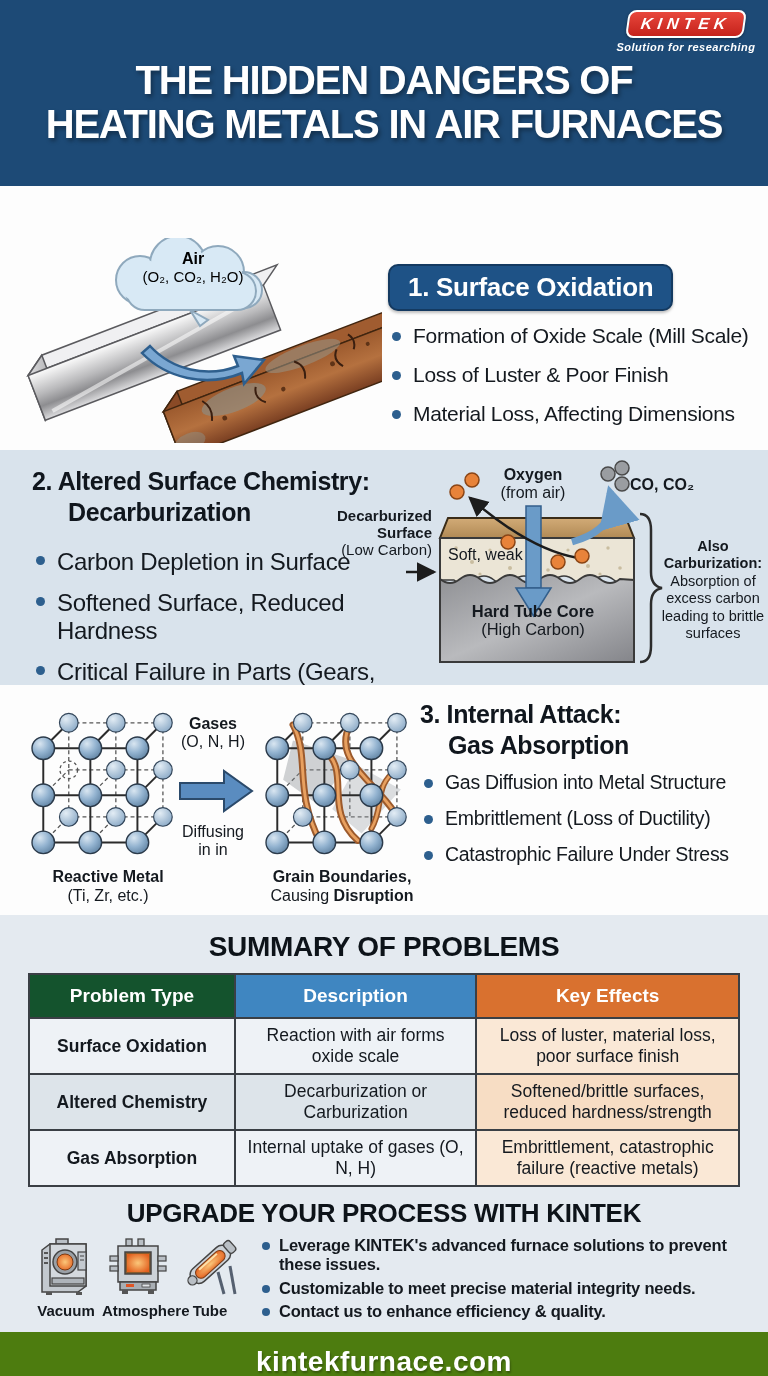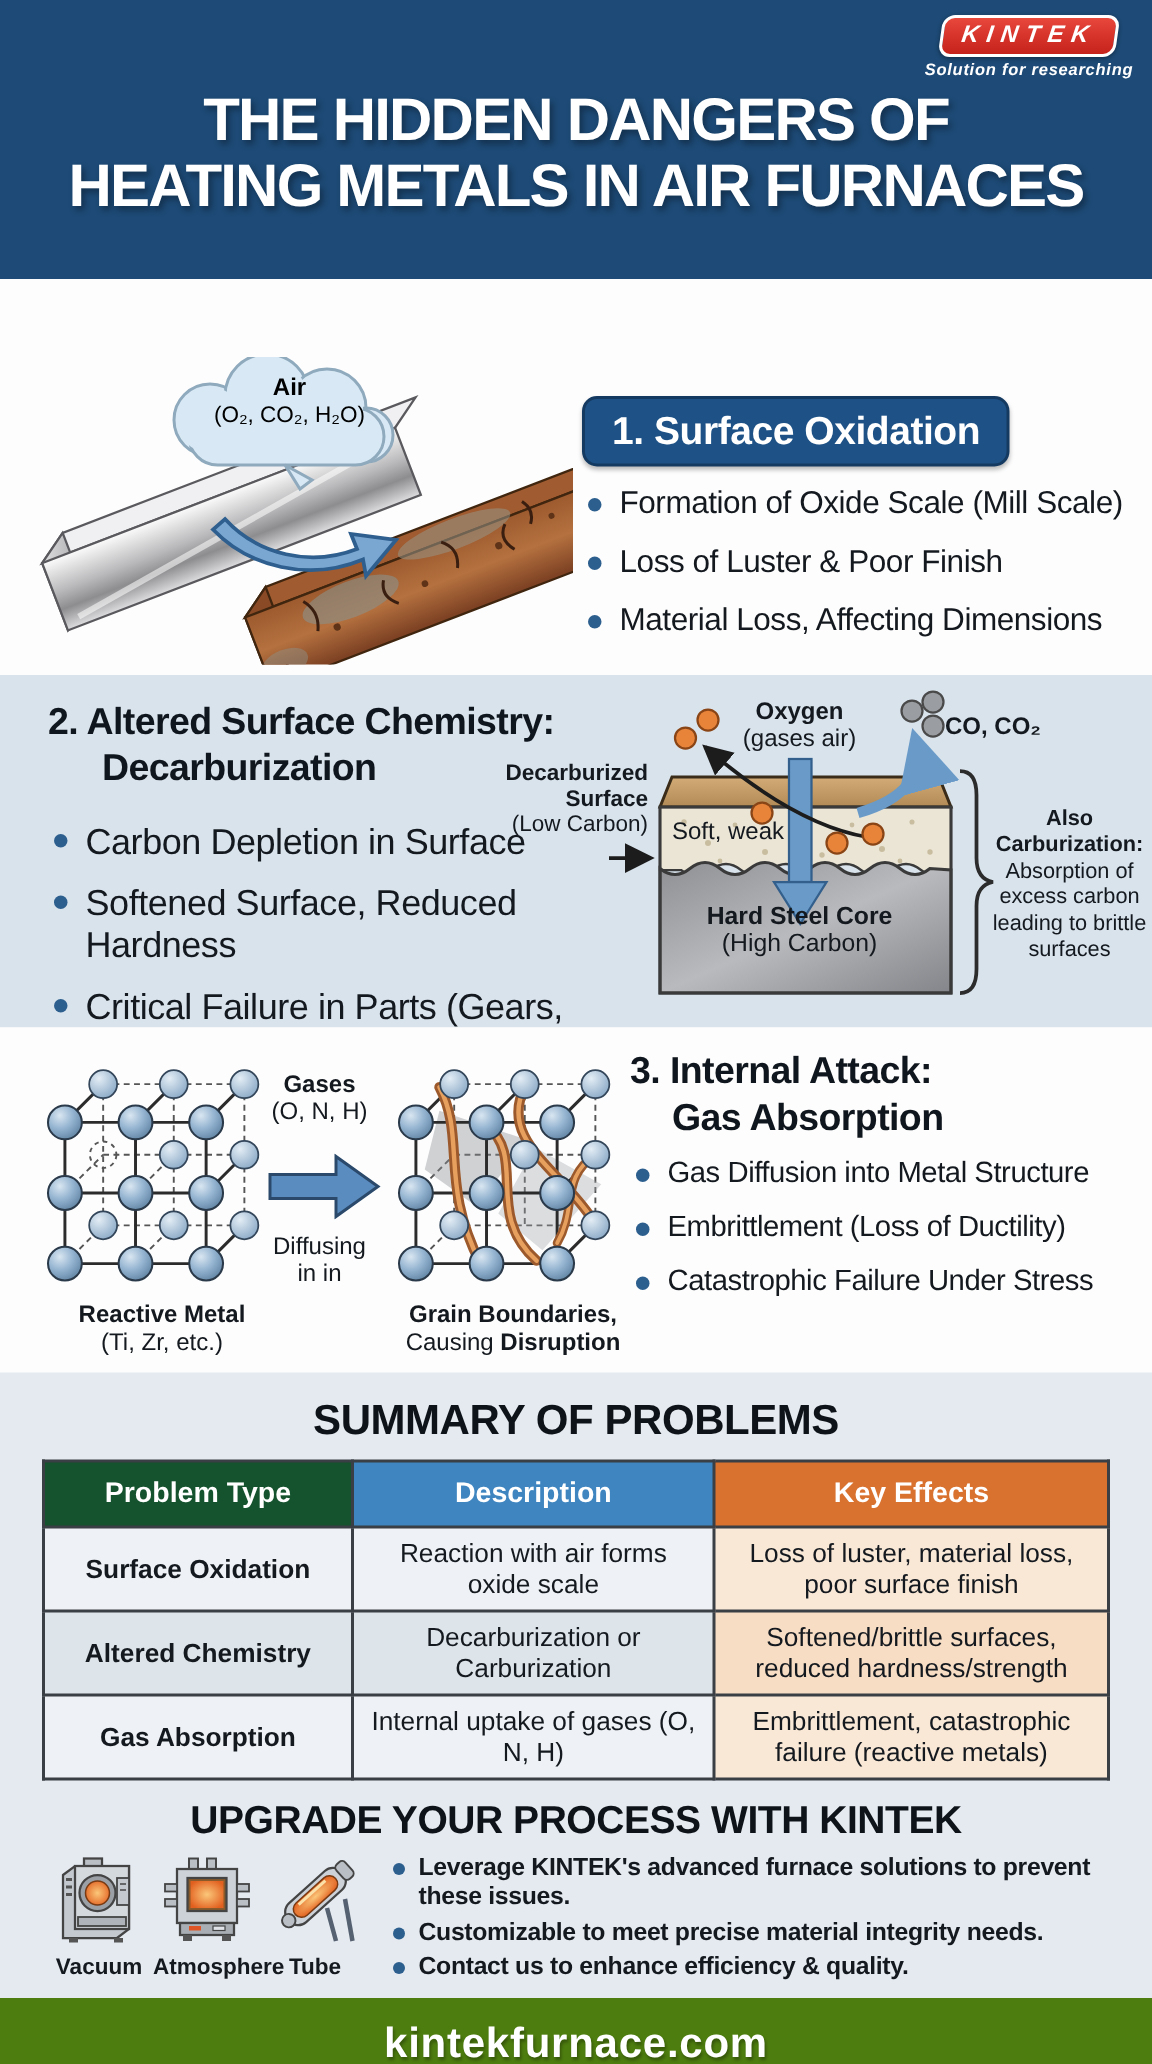--- a/index.html
+++ b/index.html
@@ -273,31 +273,31 @@
             <circle cx="302" cy="18" r="7"></circle>
             <circle cx="302" cy="34" r="7"></circle>
         </g>
 
         <path d="M86,122 L114,122" stroke="#1c1c1c" stroke-width="2.5" marker-end="url(#ahBlack)"></path>
 
         <path d="M320,64 Q331,64 331,80 L331,122 Q331,136 342,138 Q331,140 331,154 L331,196 Q331,212 320,212" fill="none" stroke="#2c2c2c" stroke-width="2.5"></path>
       </svg>
       <div class="lbl d2-oxy">
         <div class="b">Oxygen</div>
-        <div>(gases air)</div>
+        <div>(from air)</div>
       </div>
       <div class="lbl d2-co">CO, CO₂</div>
       <div class="lbl d2-decarb">
         <div class="b">Decarburized</div>
         <div class="b">Surface</div>
         <div>(Low Carbon)</div>
       </div>
       <div class="lbl d2-soft">Soft, weak</div>
       <div class="lbl d2-core">
-        <div class="b">Hard Steel Core</div>
+        <div class="b">Hard Tube Core</div>
         <div>(High Carbon)</div>
       </div>
       <div class="lbl d2-also">
         <div class="b">Also</div>
         <div class="b">Carburization:</div>
         <div>Absorption of excess carbon leading to brittle surfaces</div>
       </div>
     </div>
   </div>
 

